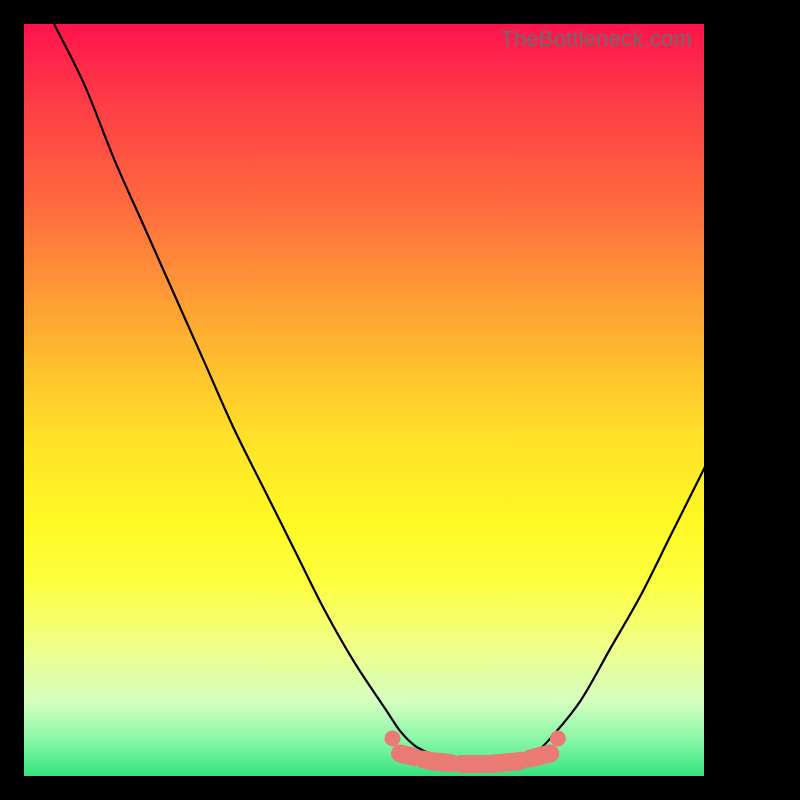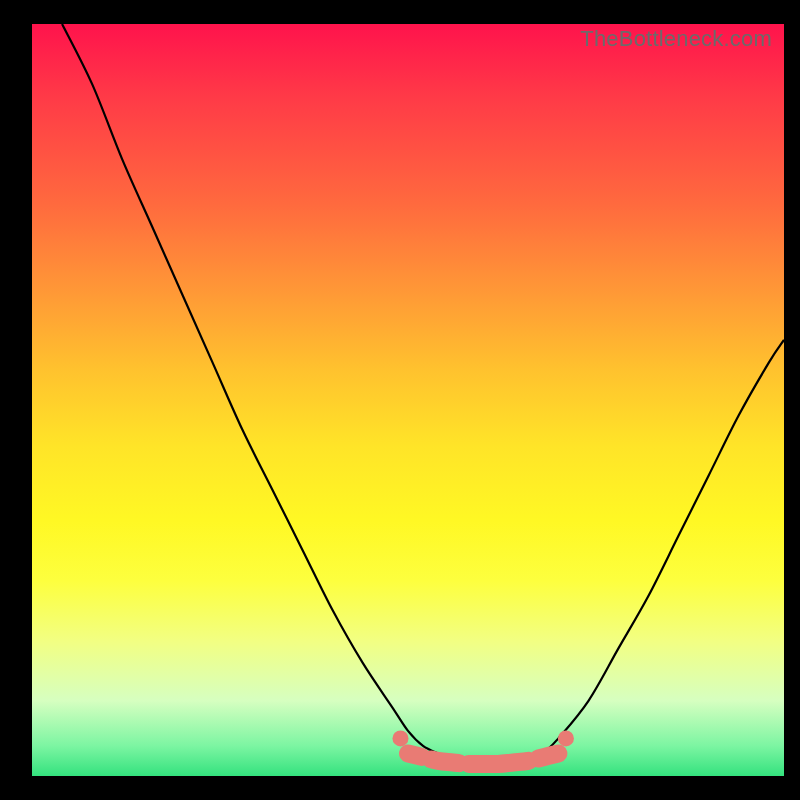--- a/index.html
+++ b/index.html
@@ -11,23 +11,23 @@
     position: relative;
     font-family: Arial, Helvetica, sans-serif;
   }
   .outer {
     position: absolute;
     inset: 0;
     background: #000;
   }
   .plot {
     position: absolute;
-    left: 32px;
+    left: 24px;
     top: 24px;
-    width: 752px;
+    width: 680px;
     height: 752px;
     
     background: linear-gradient(to bottom,
       #ff134c 0%,
       #ff3b47 10%,
       #ff6a3e 24%,
       #ff9a36 36%,
       #ffc22e 46%,
       #ffe428 56%,
       #fff824 66%,

